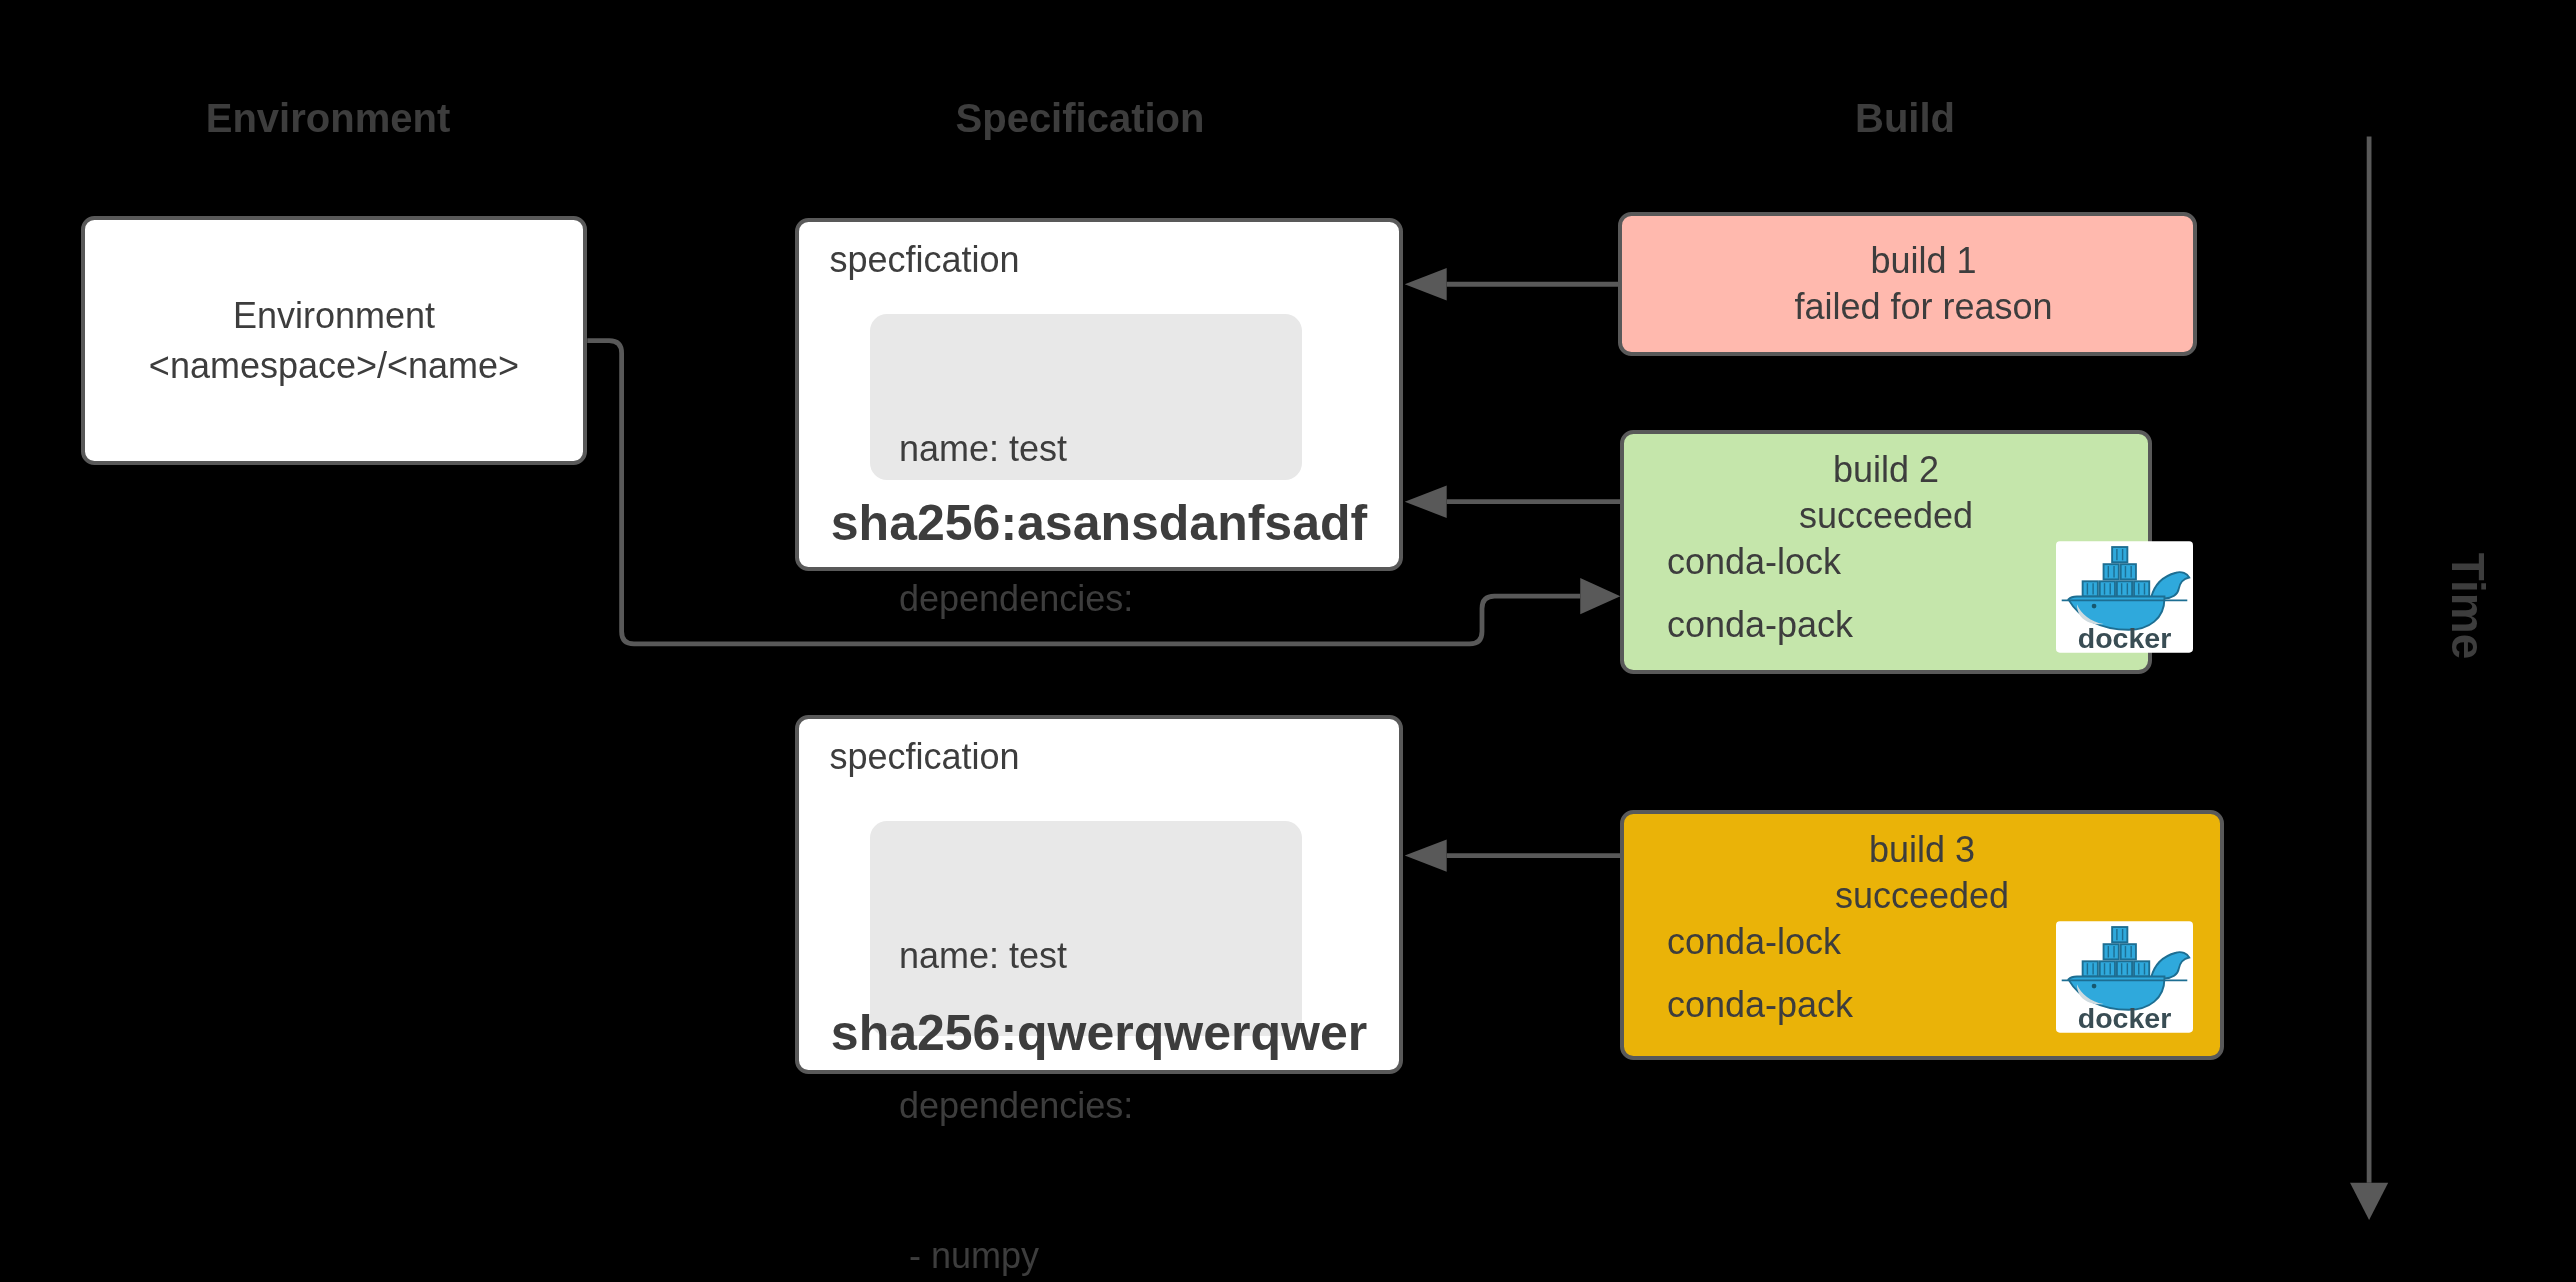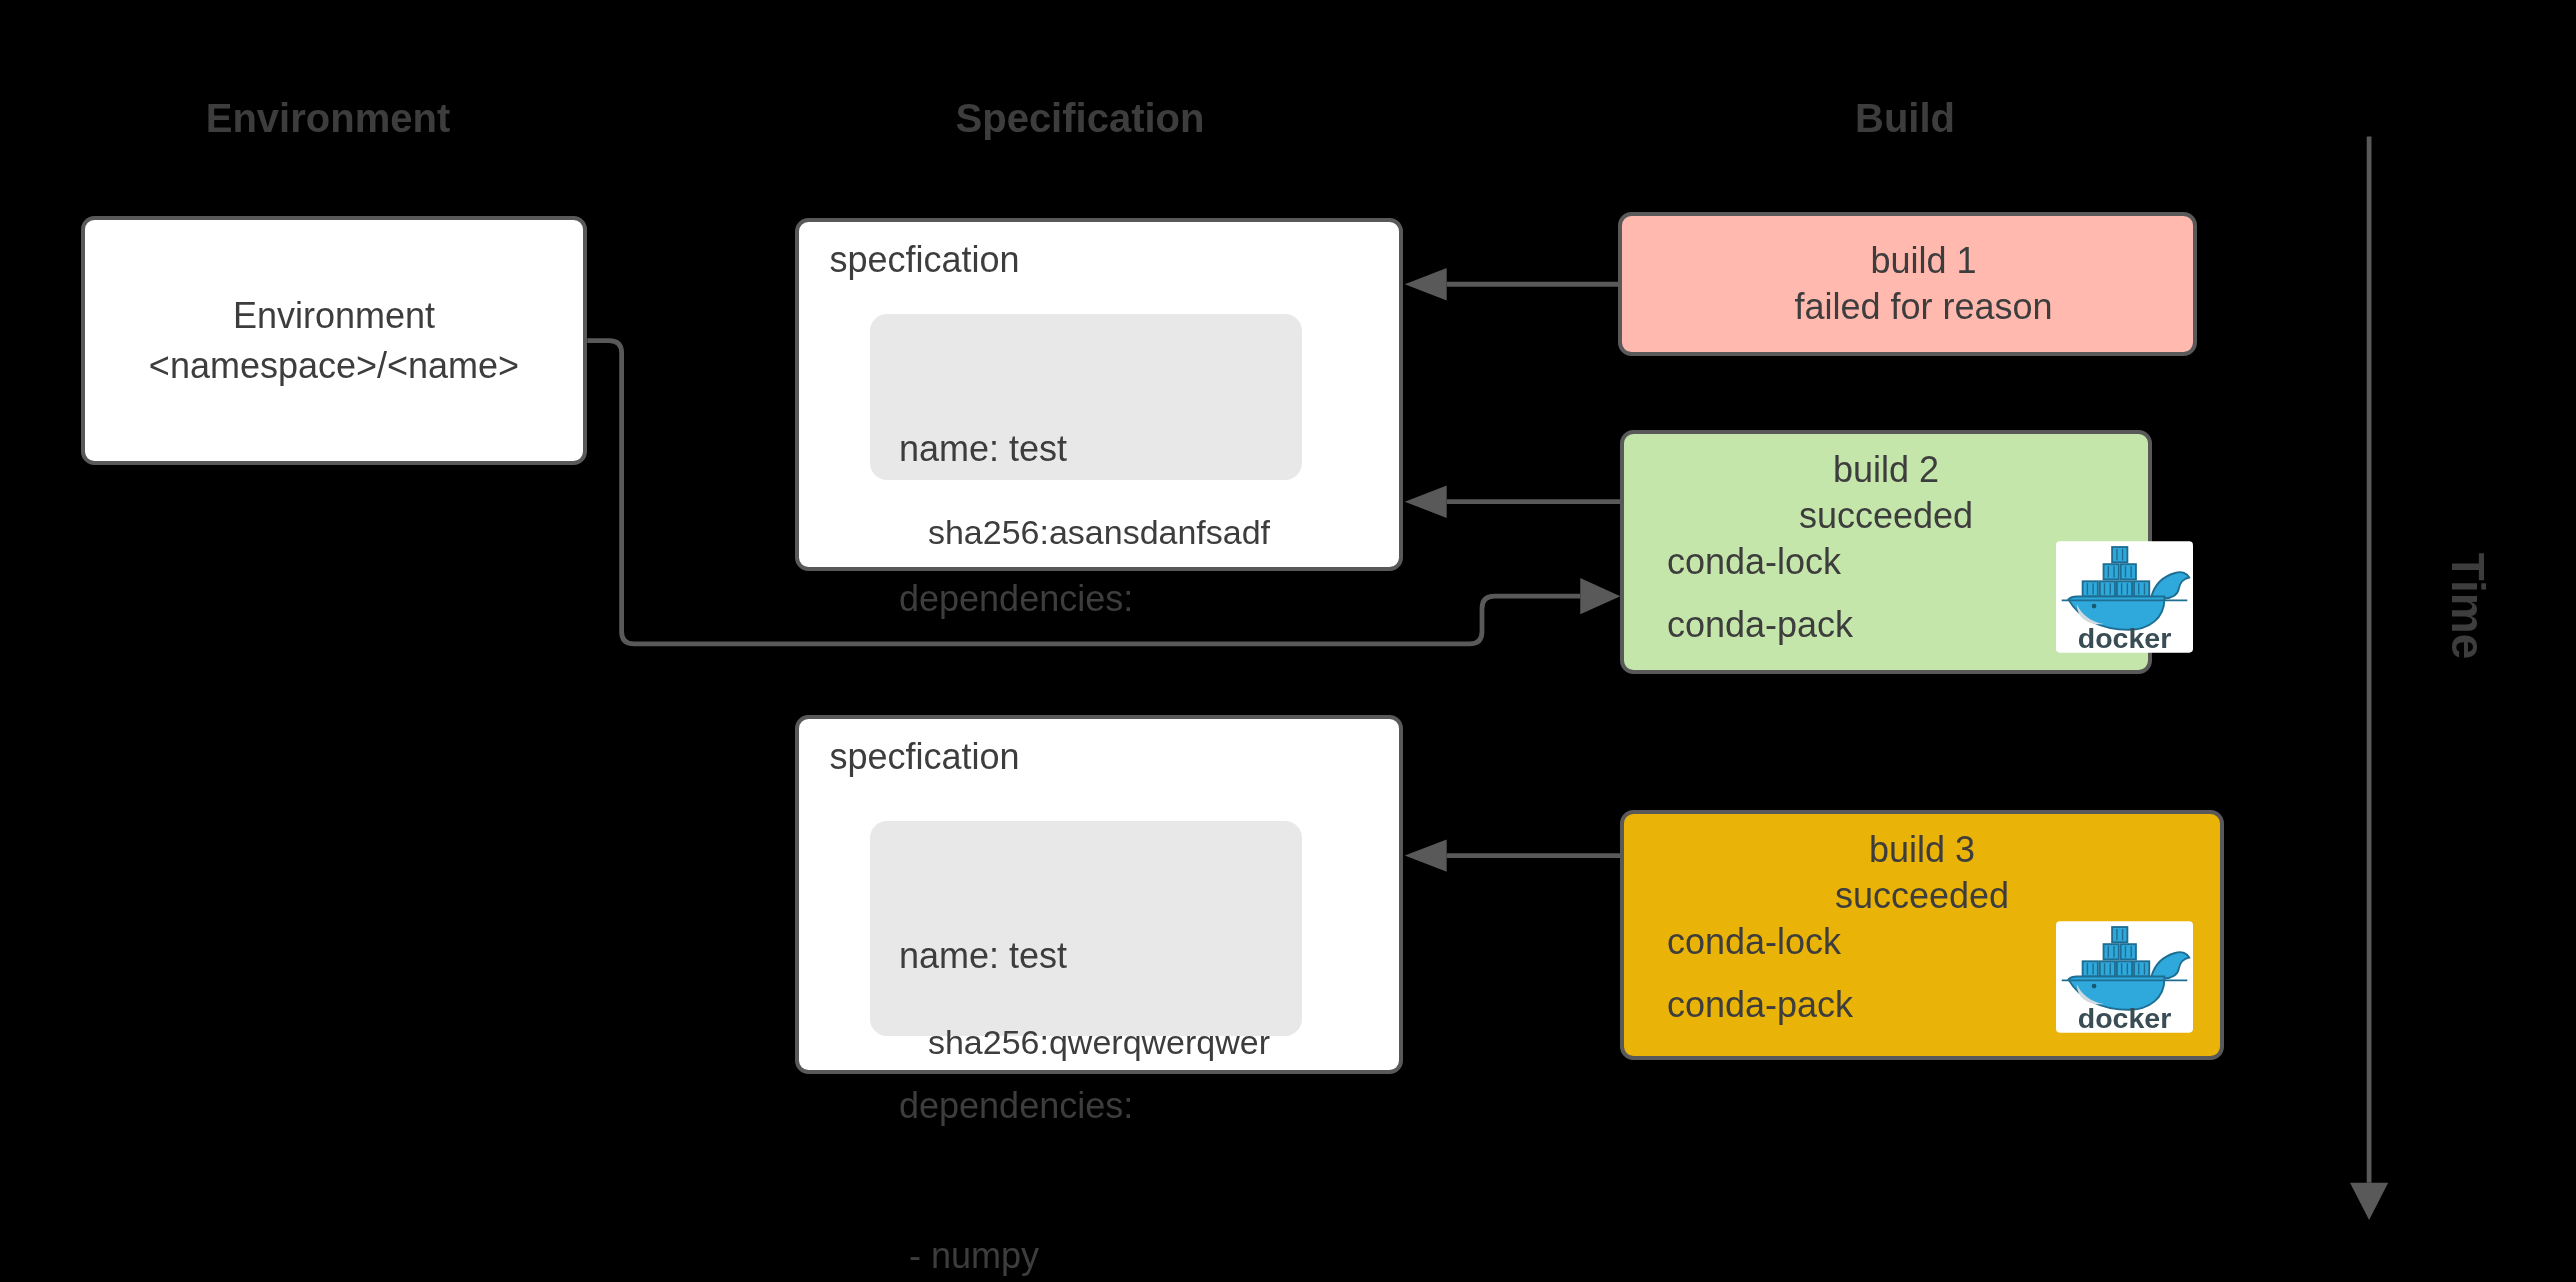--- a/index.html
+++ b/index.html
@@ -40,21 +40,21 @@
   .spec-title { position:absolute; top:17px; left:30.5px; }
   .code-block {
     position:absolute; left:71px; width:432px;
     background:#e8e8e8; border-radius:17px;
     padding:9.5px 0 0 29px; line-height:50px; white-space:pre;
   }
   #spec1 .code-block { top:92px;  height:166px; }
   #spec2 .code-block { top:102px; height:215px; }
   .hash {
     position:absolute; left:0; right:0; text-align:center;
-    font-weight:normal; font-size:34px;
+    font-weight:bold; font-size:50px;
   }
   #spec1 .hash { bottom:15.3px; }
   #spec2 .hash { bottom:7.6px; }
 
   .build-box { font-size:36px; }
   #build1 {
     left:1610px; top:212px; width:579px; height:144px;
     background:#ffb9ae;
     display:flex; flex-direction:column; align-items:center; justify-content:center;
     text-align:center; line-height:46px;padding-left:32px;

